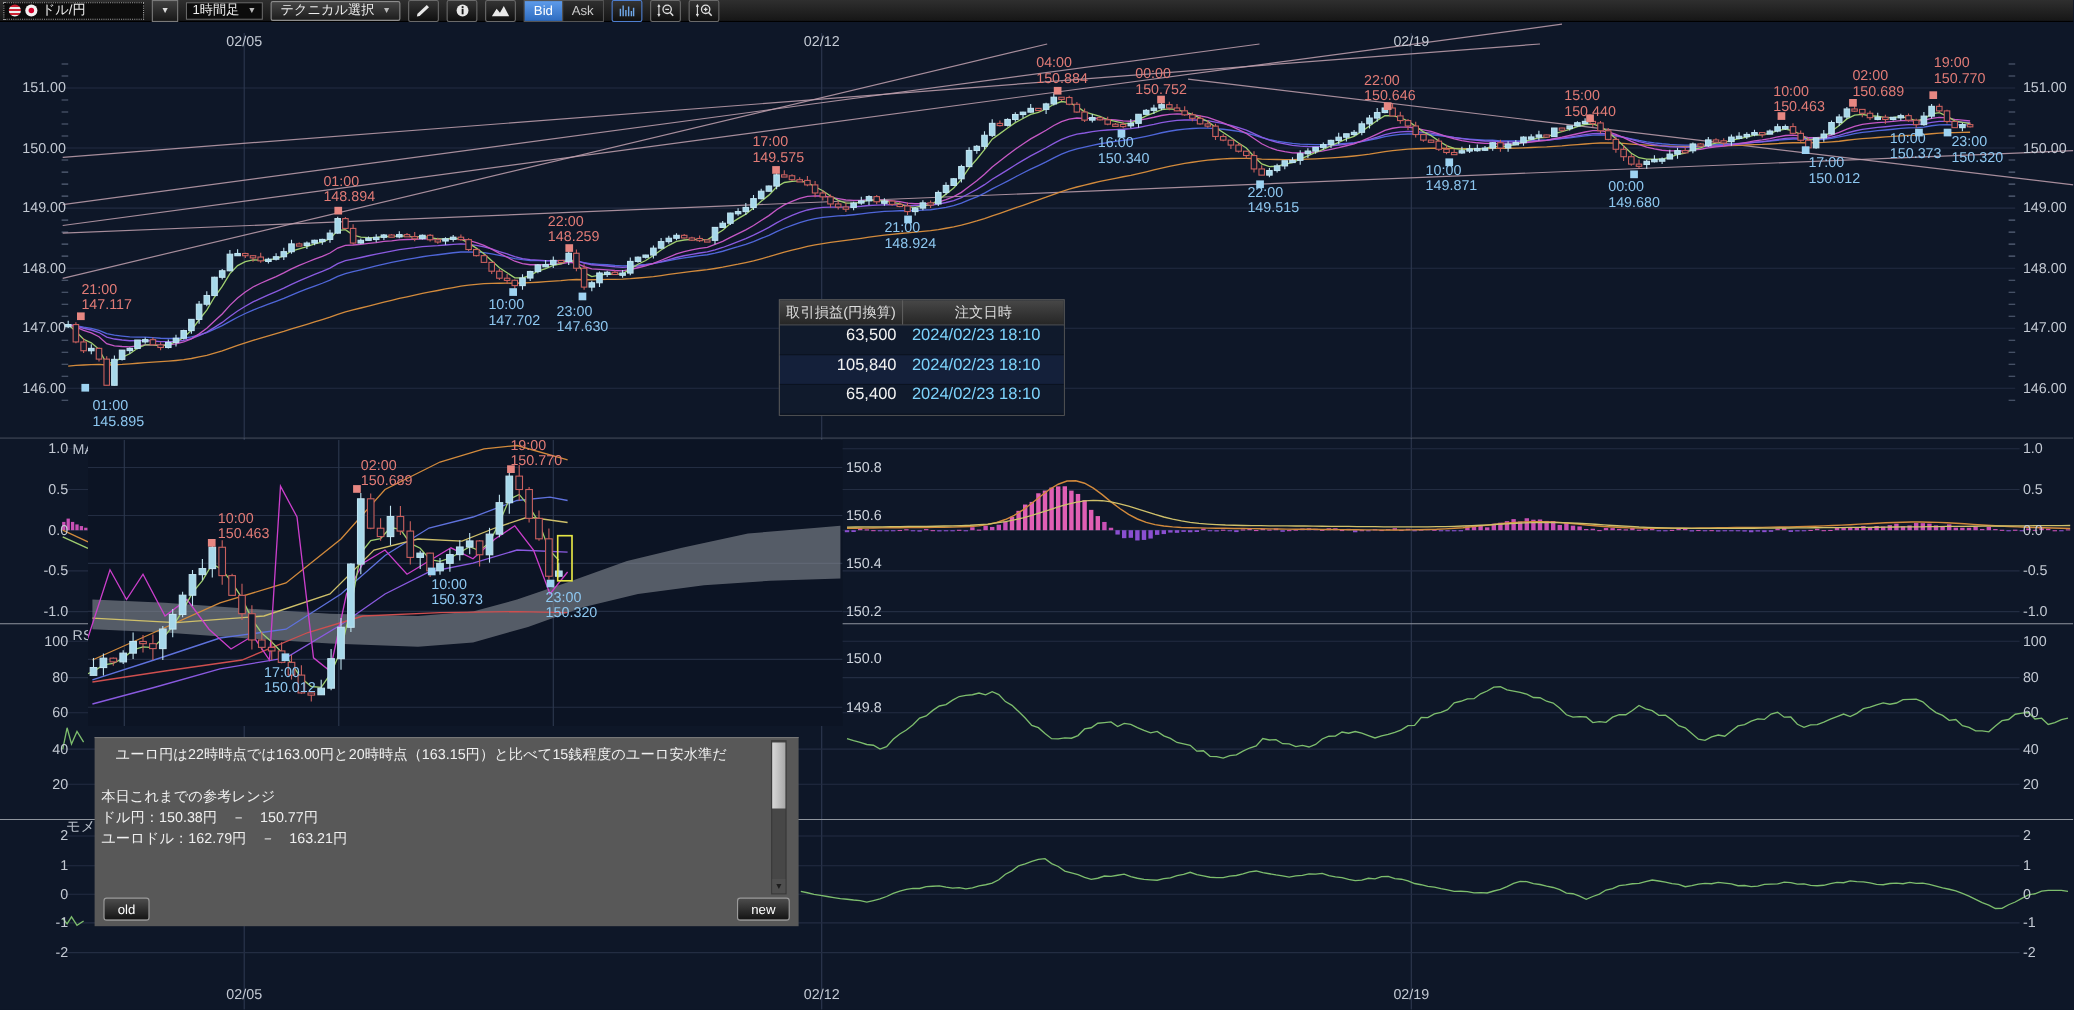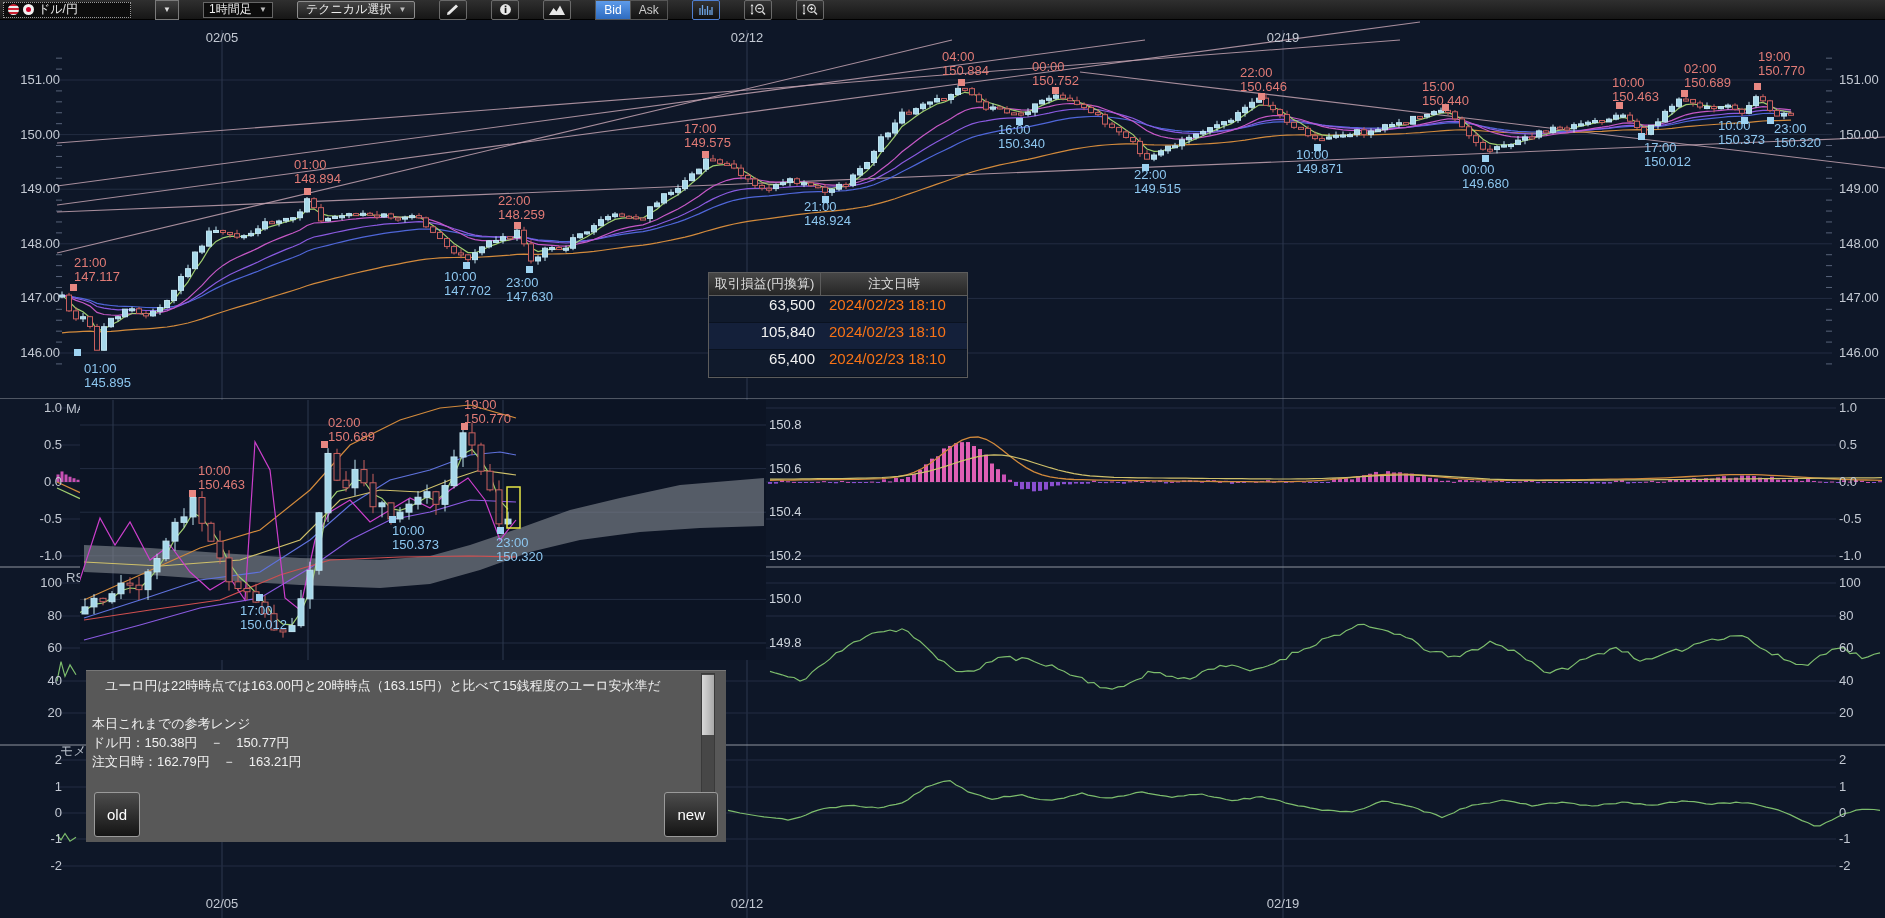--- a/index.html
+++ b/index.html
@@ -5,21 +5,21 @@
   html,body{margin:0;padding:0;}
   body{
     width:1885px;height:918px;overflow:hidden;position:relative;
     background:#0e1728;
     font-family:"Liberation Sans","DejaVu Sans",sans-serif;
     -webkit-font-smoothing:antialiased;
   }
   
   #toolbar{position:absolute;top:0;left:0;width:1885px;height:20px;z-index:50;
     background:linear-gradient(#2f2f2f,#161616);border-bottom:1px solid #000;
-    display:flex;align-items:center;gap:24px;padding-left:3px;box-sizing:border-box;}
+    display:flex;align-items:center;gap:7px;padding-left:3px;box-sizing:border-box;}
   .tb-box{height:16px;display:flex;align-items:center;box-sizing:border-box;}
   #pair-box{border:1px dotted #999;background:#0d0d0d;width:128px;gap:4px;padding:0 4px;}
   .flag{width:11px;height:11px;border-radius:50%;flex:none;}
   .flag-us{background:repeating-linear-gradient(#c23 0 2px,#eee 2px 4px);}
   .flag-jp{background:#f2f2f2;position:relative;}
   .flag-jp::after{content:"";position:absolute;inset:3px;background:#d2002a;border-radius:50%;}
   #pair-label{color:#eee;font-size:12px;white-space:nowrap;}
   .drop-btn{width:22px;height:18px;background:linear-gradient(#404040,#181818);
     border:1px solid #7a7a7a;color:#ddd;font-size:8px;display:flex;align-items:center;justify-content:center;}
   #tf-box{border:1px solid #666;background:#0c0c0c;width:70px;justify-content:space-between;
@@ -56,30 +56,30 @@
   #trade-table{position:absolute;left:708px;top:272px;width:260px;z-index:45;
     border:1px solid #5c5c5c;box-sizing:border-box;background:#0e1726;}
   #tt-header{display:flex;height:22px;background:linear-gradient(#474747,#262626);
     border-bottom:1px solid #5c5c5c;}
   .tt-hcell{color:#ddd;font-size:13px;display:flex;align-items:center;justify-content:center;box-sizing:border-box;}
   .tt-hcell:first-child{width:112px;border-right:1px solid #5c5c5c;}
   .tt-hcell:last-child{flex:1;}
   .tt-row{display:flex;height:26px;background:#101a2c;border-bottom:1px solid #0a1220;}
   .tt-row:nth-child(even){background:#14203a;}
   .tt-pl{width:112px;text-align:right;padding-right:6px;box-sizing:border-box;color:#f2f2f2;font-size:15px;}
-  .tt-dt{flex:1;padding-left:8px;color:#f97316;font-size:15px;white-space:nowrap;}
+  .tt-dt{flex:1;padding-left:8px;color:#7dd3fc;font-size:15px;white-space:nowrap;}
   
   #news-panel{position:absolute;left:86px;top:670px;width:640px;height:172px;z-index:40;
     background:#585858;border-top:1px solid #777;box-sizing:border-box;}
   #news-text{position:absolute;left:6px;top:5px;right:34px;color:#f0f0f0;font-size:13px;line-height:19px;}
   #news-text div{min-height:19px;white-space:nowrap;}
   #news-scrollbar{position:absolute;right:11px;top:2px;width:14px;height:140px;background:#474747;border:1px solid #3a3a3a;box-sizing:border-box;}
   #news-thumb{position:absolute;left:0;top:1px;width:12px;height:60px;background:linear-gradient(90deg,#d8d8d8,#a8a8a8);}
   #news-scroll-down{position:absolute;left:0;bottom:0;width:12px;height:13px;display:flex;align-items:center;justify-content:center;color:#1d1d1d;font-size:8px;background:#4f4f4f;}
-  .news-btn{position:absolute;bottom:5px;height:19px;padding:12px 12px;color:#fff;font-size:15px;
+  .news-btn{position:absolute;bottom:5px;height:19px;padding:0 12px;color:#fff;font-size:12px;
     background:linear-gradient(#4c4c4c,#141414);border:1px solid #9a9a9a;border-radius:3px;
     display:flex;align-items:center;}
   #old-btn{left:8px;}
   #new-btn{right:8px;}
 </style>
 </head>
 <body>
 
 <div id="toolbar">
   <div class="tb-box" id="pair-box">
@@ -1277,21 +1277,21 @@
       </div>
     </div>
 </div>
 
 <div id="news-panel">
   <div id="news-text">
       <div>　ユーロ円は22時時点では163.00円と20時時点（163.15円）と比べて15銭程度のユーロ安水準だ</div>
       <div></div>
       <div>本日これまでの参考レンジ</div>
       <div>ドル円：150.38円　－　150.77円</div>
-      <div>注文日時：162.79円　－　163.21円</div>
+      <div>ユーロドル：162.79円　－　163.21円</div>
     </div>
   <div id="news-scrollbar">
     <div id="news-thumb"></div>
     <div id="news-scroll-down">▼</div>
   </div>
   <div class="news-btn" id="old-btn">old</div>
   <div class="news-btn" id="new-btn">new</div>
 </div>
 
 <div class="ins-lab" style="top: 417px;">150.8</div>

